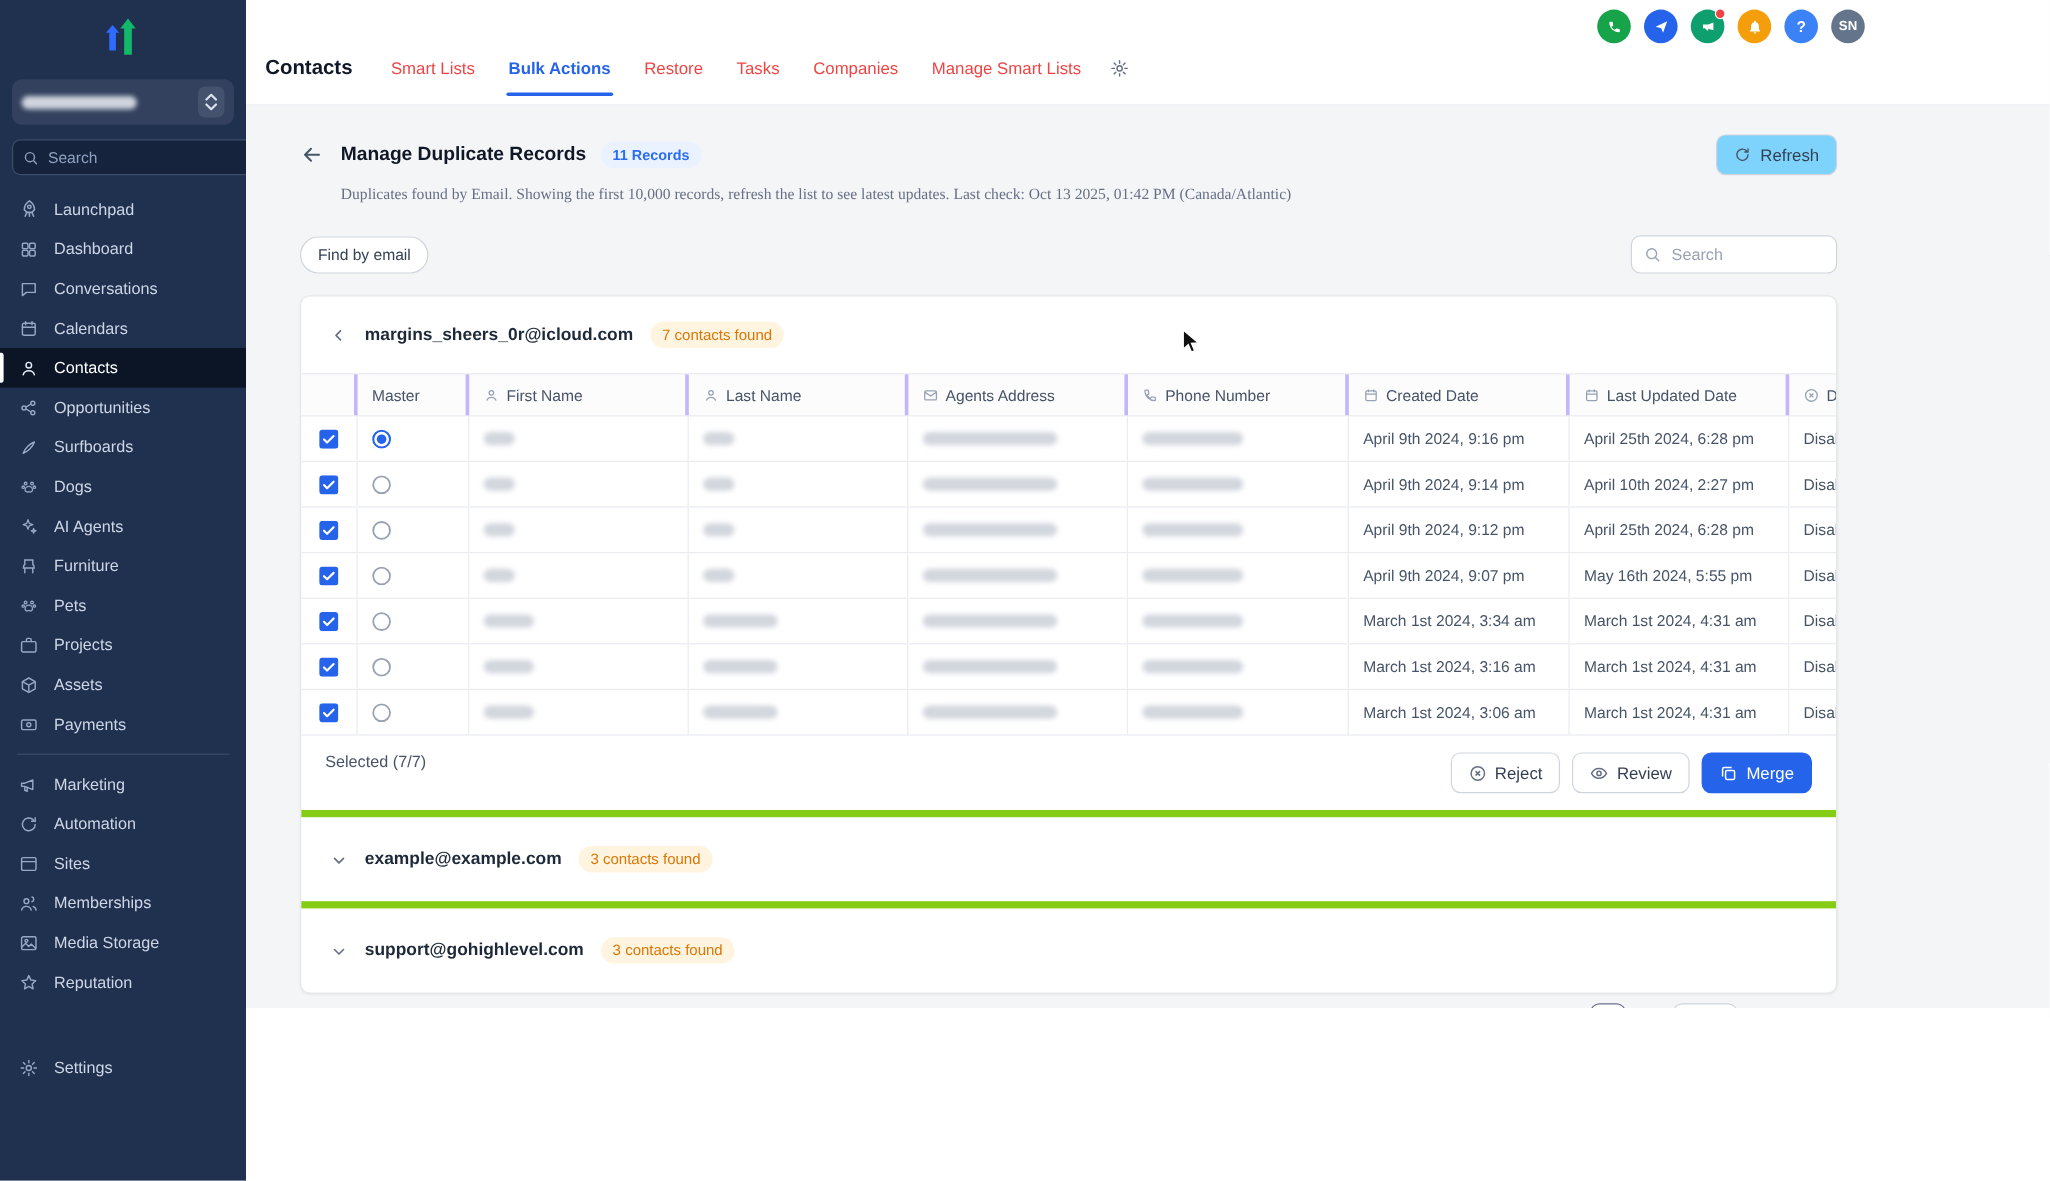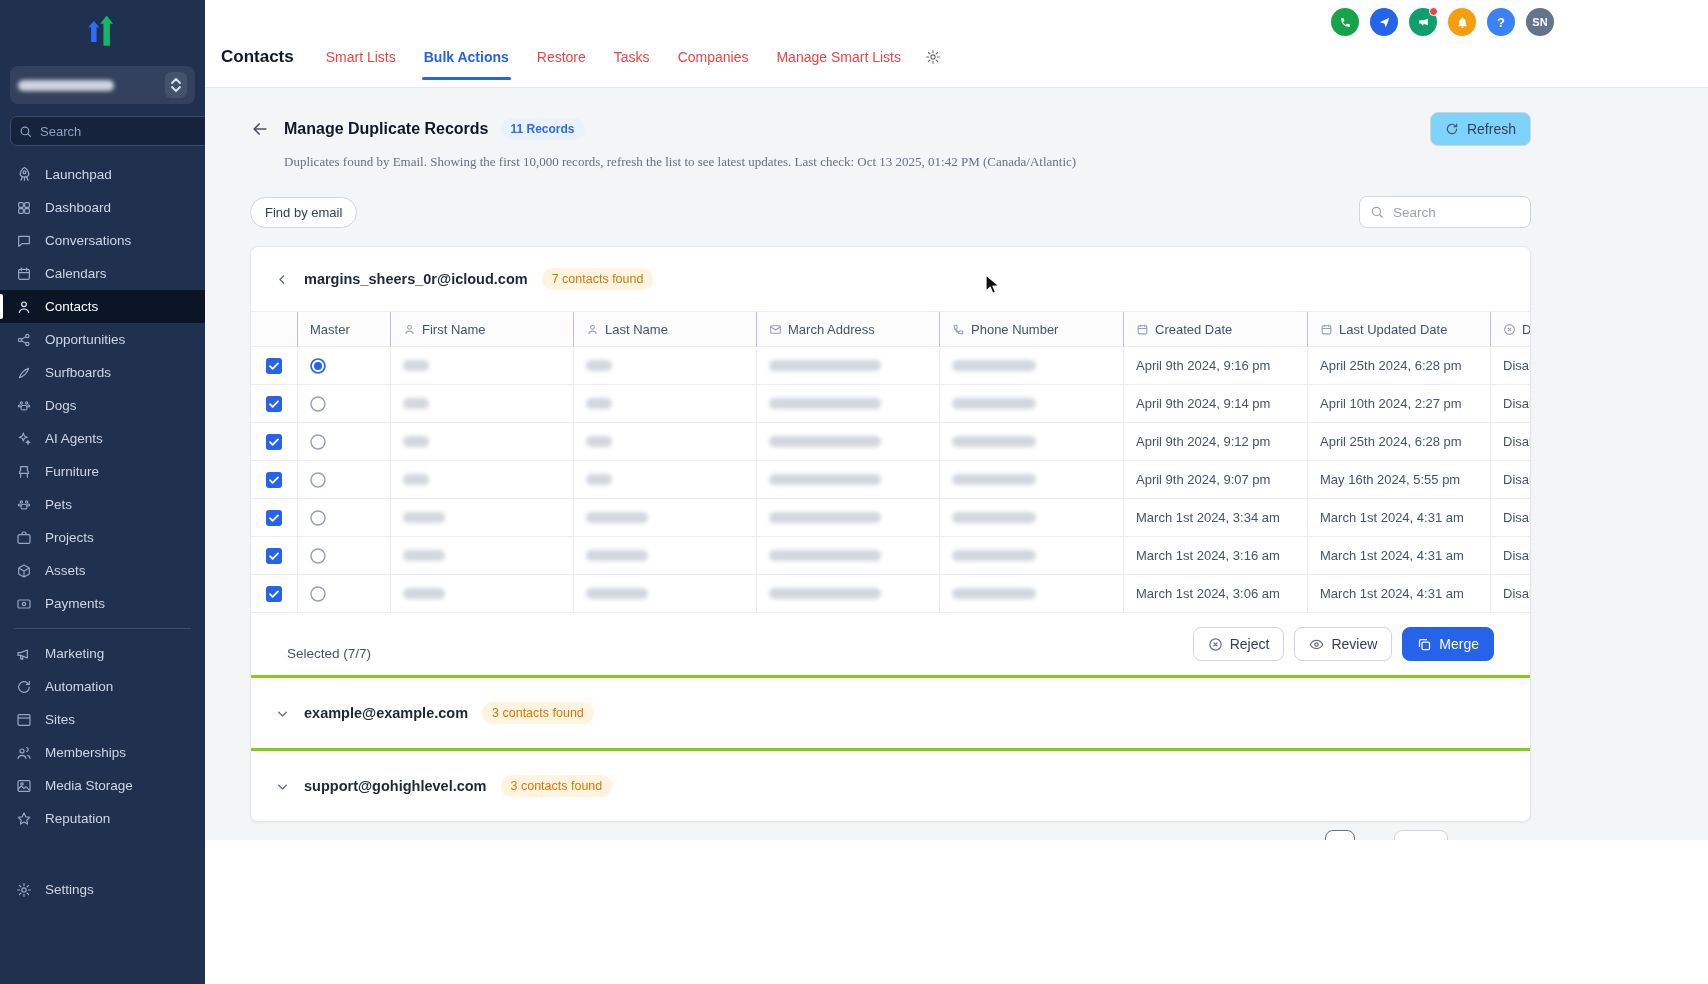--- a/index.html
+++ b/index.html
@@ -115,52 +115,52 @@
     flex:1; min-width:0; border:none; outline:none; font-size:13.5px; color:#344054; background:transparent;
     font-family:"Liberation Sans",sans-serif;
   }
   .search-box input::placeholder { color:#98a2b3; }
 
   .card {
     margin-top:18px; width:1281px; background:#fff; border:1px solid #e4e7ec; border-radius:8px;
     overflow:hidden; box-shadow:0 1px 2px rgba(16,24,40,.05);
   }
   .group-header { display:flex; align-items:center; gap:14px; padding:21px 24px; }
-  .group-header.bordered { border-top:3px solid #84cc16; padding:24px; }
+  .group-header.bordered { border-top:6px solid #84cc16; padding:24px; }
   .chev { color:#667085; display:flex; cursor:pointer; }
   .group-email { font-size:14.5px; font-weight:700; color:#1d2939; }
   .found-pill {
     background:#fff4e0; color:#d97706; font-size:12.5px; font-weight:500;
     border-radius:12px; padding:4px 10px;
   }
 
   .grid-row {
     display:grid;
     grid-template-columns:47px 93px 183px 183px 183px 184px 184px 183px 45px;
   }
   .thead { background:#fcfcfd; border-top:1px solid #eaecf0; border-bottom:1px solid #eaecf0; }
   .th {
     height:34px; display:flex; align-items:center; gap:6px; padding:0 12px;
-    font-size:13px; color:#475467; border-right:1px solid #c4b5fd; white-space:nowrap; overflow:hidden;
+    font-size:13px; color:#475467; border-right:3px solid #c4b5fd; white-space:nowrap; overflow:hidden;
   }
   .th .col-ic { color:#98a2b3; display:flex; flex-shrink:0; }
   .trow { border-bottom:1px solid #eaecf0; }
   .td {
     height:37px; display:flex; align-items:center; padding:0 12px;
     font-size:13px; color:#475467; border-right:1px solid #eaecf0; white-space:nowrap; overflow:hidden;
   }
   .td.center { justify-content:center; padding:0; }
   .pill { background:#d2d6dd; border-radius:7px; height:11px; filter:blur(2px); }
   .pill.p-sm { width:26px; }
   .pill.p-md { width:42px; }
   .pill.p-lg { width:62px; }
   .pill.p-email { width:112px; }
   .pill.p-phone { width:84px; }
 
-  .table-footer { display:flex; align-items:flex-end; padding:14px 36px; }
+  .table-footer { display:flex; align-items:flex-start; padding:14px 20px; }
   .selected-label { font-size:13.5px; color:#475467; }
   .footer-actions { margin-left:auto; display:flex; gap:10px; }
   .btn {
     height:34px; border-radius:8px; display:flex; align-items:center; gap:7px; padding:0 14px;
     font-size:14px; cursor:pointer; border:1px solid #d0d5dd; background:#fff; color:#344054;
   }
   .btn .b-ic { display:flex; color:#667085; }
   .btn.primary { background:#2563eb; border-color:#2563eb; color:#fff; }
   .btn.primary .b-ic { color:#fff; }
 
@@ -546,21 +546,21 @@
                 </span>
               <span>Last Name</span>
             </div>
             <div class="th">
               <span class="col-ic">
                   <svg width="13" height="13" viewBox="0 0 24 24" fill="none" stroke="currentColor" stroke-width="2">
                     <rect x="3" y="5" width="18" height="14" rx="2"></rect>
                     <path d="M3 7l9 6 9-6"></path>
                   </svg>
                 </span>
-              <span>March Address</span>
+              <span>Agents Address</span>
             </div>
             <div class="th">
               <span class="col-ic">
                   <svg width="13" height="13" viewBox="0 0 24 24" fill="none" stroke="currentColor" stroke-width="2">
                     <path d="M6.6 10.8c1.2 2.4 3.2 4.4 5.6 5.6l1.9-1.9c.3-.3.7-.4 1.1-.2 1.2.4 2.4.6 3.7.6.6 0 1.1.5 1.1 1.1V19c0 .6-.5 1.1-1.1 1.1C10.6 20.1 3.9 13.4 3.9 5.1 3.9 4.5 4.4 4 5 4h3.1c.6 0 1.1.5 1.1 1.1 0 1.3.2 2.5.6 3.7.1.4 0 .8-.3 1.1l-1.9 1.9z"></path>
                   </svg>
                 </span>
               <span>Phone Number</span>
             </div>
             <div class="th">

